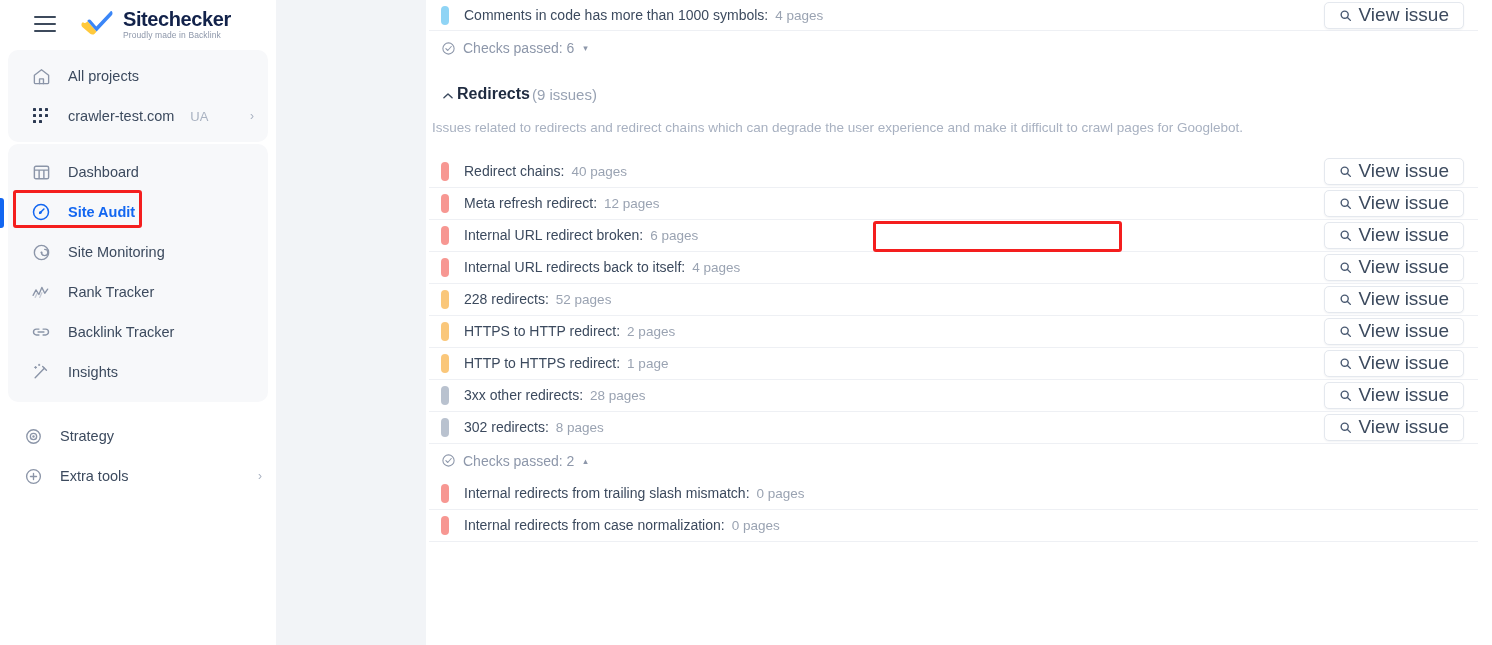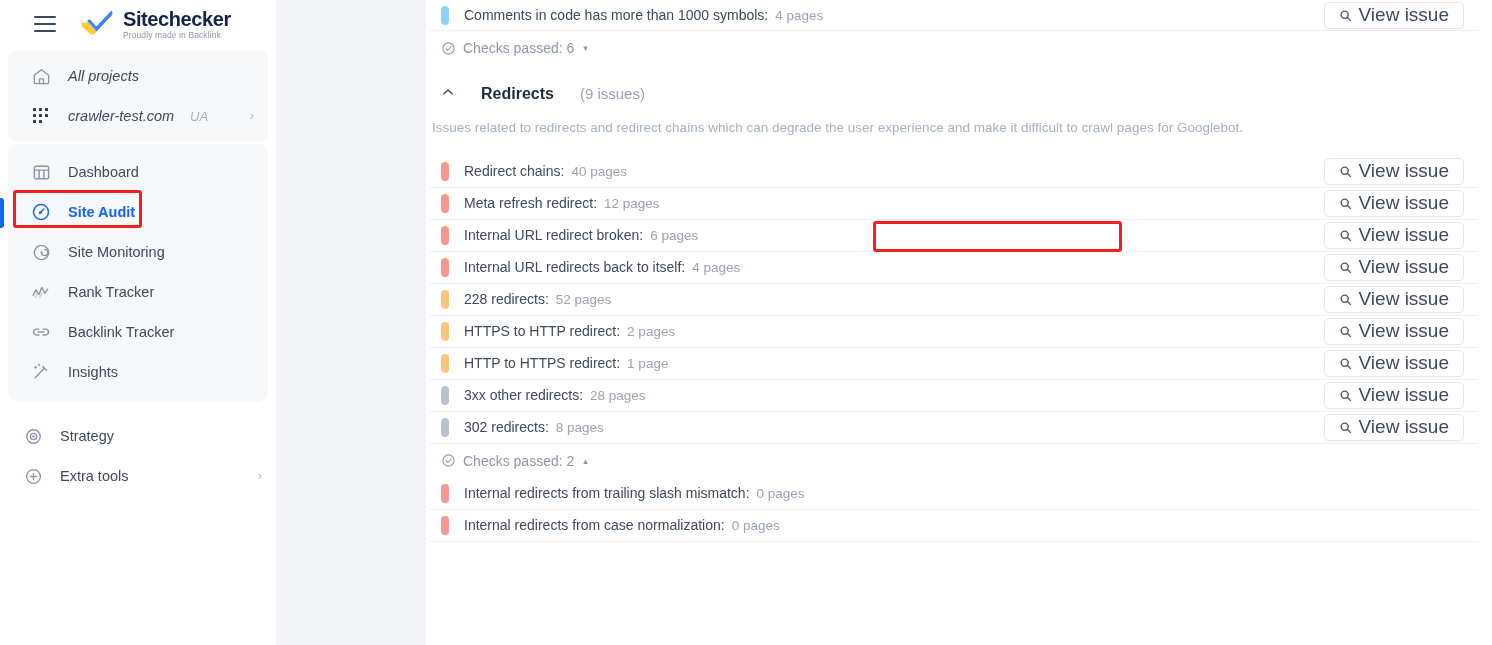--- a/index.html
+++ b/index.html
@@ -34,21 +34,21 @@
   }
   .logo-sub {
     font-size: 8.5px; color: #8d97aa; display: block; margin-top: 2px;
     letter-spacing: 0.1px;
   }
 
   .panel {
     background: #f7f8fa; border-radius: 10px;
     margin: 0 8px; padding: 6px 0;
   }
-  .panel.projects { margin-top: 2px; font-style: italic; }
+  .panel.projects { margin-top: 2px; }
   .panel.nav { margin-top: 2px; padding: 8px 0 10px 0; }
 
   .nav-item {
     display: flex; align-items: center; height: 40px;
     padding: 0 14px 0 22px; cursor: pointer; position: relative;
     color: #3c4a5e; font-size: 14.5px;
   }
   .nav-item .ico {
     width: 22px; height: 22px; flex: 0 0 22px; margin-right: 16px;
     display: flex; align-items: center; justify-content: center;
@@ -125,21 +125,21 @@
 
   .checks-row {
     display: flex; align-items: center; gap: 7px;
     height: 34px; padding-left: 12px;
     font-size: 14px; color: #8d97aa; cursor: pointer;
   }
   .checks-row .tick { display: flex; color: #8d97aa; }
   .caret { font-size: 9px; color: #8d97aa; margin-left: 2px; }
 
   .section-head {
-    display: flex; align-items: flex-start; gap: 26px;
+    display: flex; align-items: flex-end; gap: 2px;
     padding-left: 12px; margin-top: 20px; cursor: pointer;
   }
   .section-head .chev-up { color: #3c4a5e; display: flex; }
   .section-title { font-size: 16px; font-weight: 700; color: #1f2b40; }
   .section-count { font-size: 15px; color: #98a2b3; font-weight: 400; }
   .section-desc {
     padding-left: 3px; margin-top: 16px; margin-bottom: 18px;
     font-size: 13.5px; color: #a8b1c1; line-height: 1.4;
   }
 

